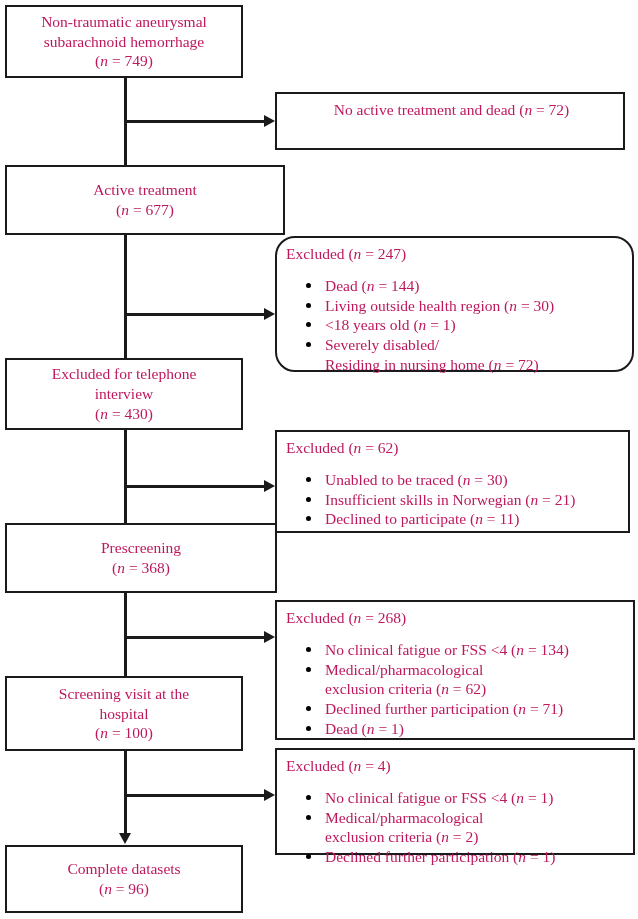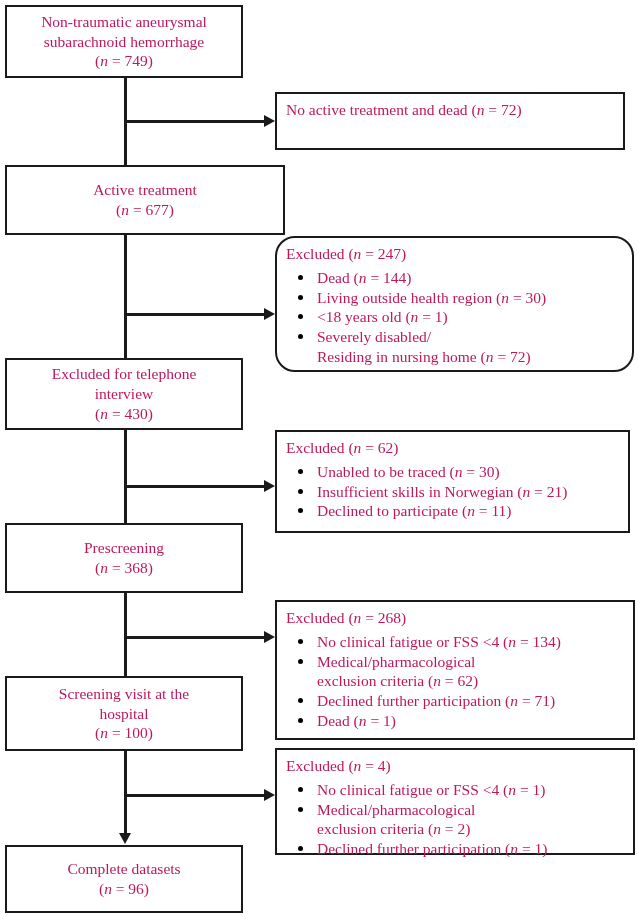--- a/index.html
+++ b/index.html
@@ -52,21 +52,21 @@
   }
   .arrow-down {
     position: absolute;
     width: 0;
     height: 0;
     border-left: 6px solid transparent;
     border-right: 6px solid transparent;
     border-top: 11px solid #1a1a1a;
   }
   .bullet-list {
-    margin: 4px;
+    margin: 12px;
     padding: 0;
     list-style: none;
   }
   .bullet-list li {
     position: relative;
     padding-left: 27px;
     margin: 0;
   }
   .bullet-list li::before {
     content: "";
@@ -97,37 +97,37 @@
     <span>Active treatment</span>
     <span>(<i class="ital">n</i>&nbsp;<span>= 677)</span></span>
   </div>
 
   <div class="box center" style="left:5px; top:358px; width:238px; height:72px;">
     <span>Excluded for telephone</span>
     <span>interview</span>
     <span>(<i class="ital">n</i>&nbsp;<span>= 430)</span></span>
   </div>
 
-  <div class="box center" style="left:5px; top:523px; width:238px; height:70px;">
+  <div class="box center" style="left:5px; top:523px; width:272px; height:70px;">
     <span>Prescreening</span>
     <span>(<i class="ital">n</i>&nbsp;<span>= 368)</span></span>
   </div>
 
   <div class="box center" style="left:5px; top:676px; width:238px; height:75px;">
     <span>Screening visit at the</span>
     <span>hospital</span>
     <span>(<i class="ital">n</i>&nbsp;<span>= 100)</span></span>
   </div>
 
   <div class="box center" style="left:5px; top:845px; width:238px; height:68px;">
     <span>Complete datasets</span>
     <span>(<i class="ital">n</i>&nbsp;<span>= 96)</span></span>
   </div>
 
-  <div class="box left" style="left:275px; top:92px; width:350px; height:58px;">
+  <div class="box left" style="left:275px; top:92px; width:350px; height:58px;text-align:center;">
     <div class="hdr"><span>No active treatment and dead (</span><i class="ital">n</i><span> = 72)</span></div>
   </div>
 
   <div class="box left" style="left:275px; top:236px; width:359px; height:136px;border-radius:20px;">
     <div class="hdr"><span>Excluded (</span><i class="ital">n</i><span> = 247)</span></div>
     <ul class="bullet-list">
       <li><span>Dead (</span><i class="ital">n</i><span> = 144)</span></li>
       <li><span>Living outside health region (</span><i class="ital">n</i><span> = 30)</span></li>
       <li><span>&lt;18 years old (</span><i class="ital">n</i><span> = 1)</span></li>
       <li><span>Severely disabled/</span><span class="subline"><span>Residing in nursing home (</span><i class="ital">n</i><span> = 72)</span></span></li>

